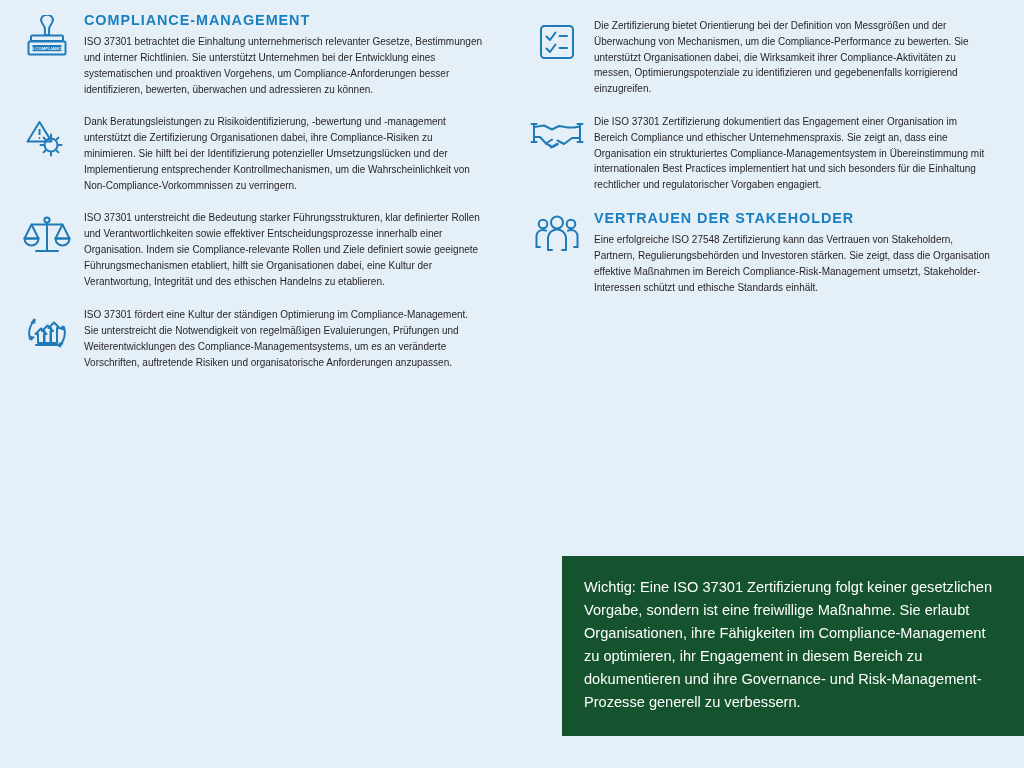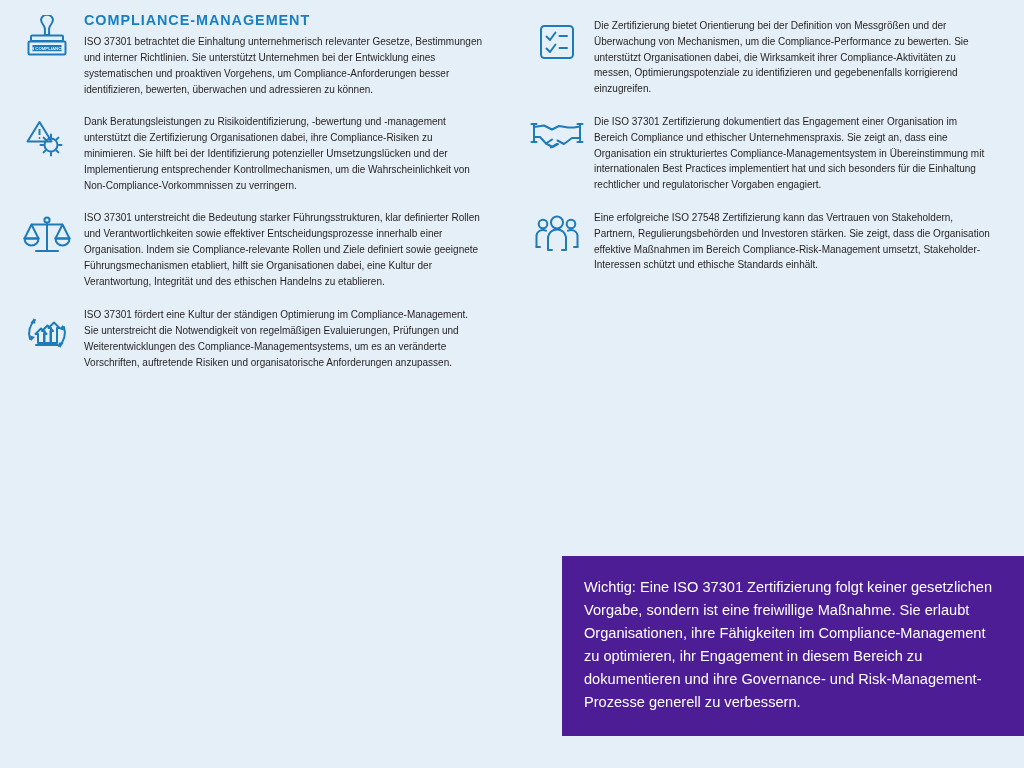--- a/index.html
+++ b/index.html
@@ -76,21 +76,21 @@
   .f-measurable  { margin-top: 0px; }
   .f-engagement  { margin-top: 14px; }
   .f-stakeholder { margin-top: 13px; }
 
   .callout {
     position: absolute;
     left: 562px;
     top: 556px;
     width: 462px;
     box-sizing: border-box;
-    background: #4c1d95;
+    background: #14532d;
     color: #ffffff;
     padding: 20px 28px 22px 22px;
     font-size: 14.6px;
     line-height: 1.58;
     font-family: "Liberation Sans", sans-serif;
   }
   .callout p { margin: 0; }
 </style>
 </head>
 <body>
@@ -215,20 +215,21 @@
           <line x1="5.5" y1="34" x2="9" y2="34" stroke-linecap="round"></line>
           <circle cx="40" cy="11" r="4.3"></circle>
           <path d="M46.5 34 L46.5 22.5 A6.5 6.5 0 0 0 40 17 A6.5 6.5 0 0 0 37 17.7" stroke-linecap="round"></path>
           <line x1="46.5" y1="34" x2="43" y2="34" stroke-linecap="round"></line>
           <circle cx="26" cy="9.5" r="6"></circle>
           <path d="M17 37 L17 24 A9 9 0 0 1 26 16.5 A9 9 0 0 1 35 24 L35 37" stroke-linejoin="round"></path>
           <line x1="17" y1="37" x2="21" y2="37" stroke-linecap="round"></line>
           <line x1="31" y1="37" x2="35" y2="37" stroke-linecap="round"></line>
         </svg>
       </span>
+      <h3>VERTRAUEN DER STAKEHOLDER</h3>
       <p>Eine erfolgreiche ISO 27548 Zertifizierung kann das Vertrauen von Stakeholdern, Partnern, Regulierungsbehörden und Investoren stärken. Sie zeigt, dass die Organisation effektive Maßnahmen im Bereich Compliance-Risk-Management umsetzt, Stakeholder-Interessen schützt und ethische Standards einhält.</p>
     </div>
 
   </div>
 
   <div class="callout">
     <p>Wichtig: Eine ISO 37301 Zertifizierung folgt keiner gesetzlichen Vorgabe, sondern ist eine freiwillige Maßnahme. Sie erlaubt Organisationen, ihre Fähigkeiten im Compliance-Management zu optimieren, ihr Engagement in diesem Bereich zu dokumentieren und ihre Governance- und Risk-Management-Prozesse generell zu verbessern.</p>
   </div>
 
 </div>

